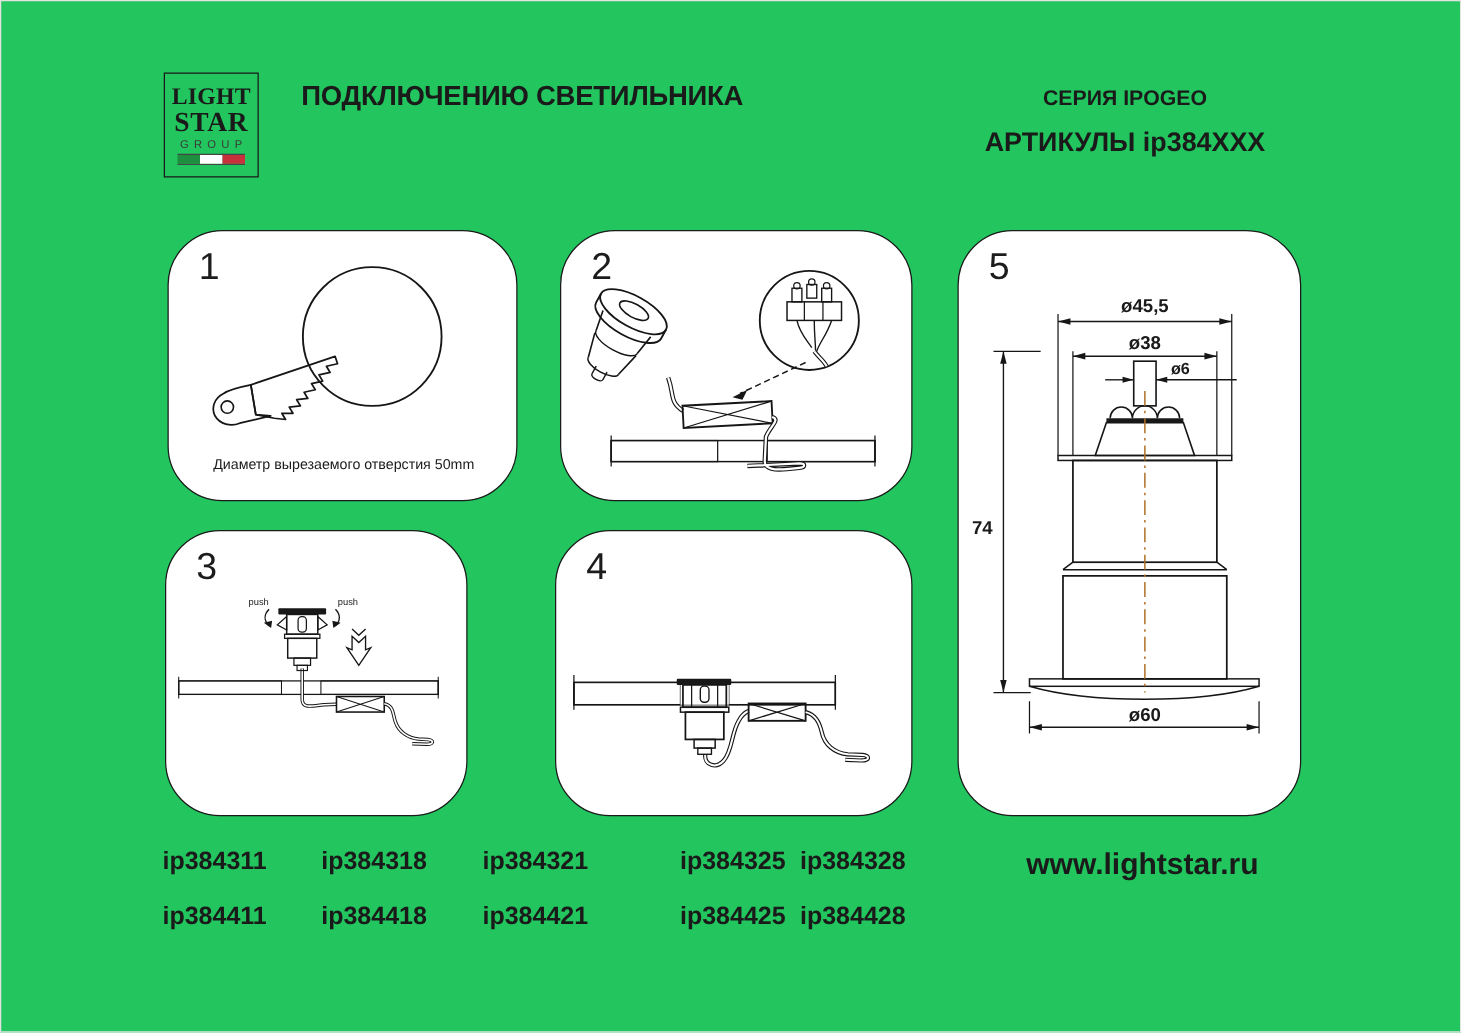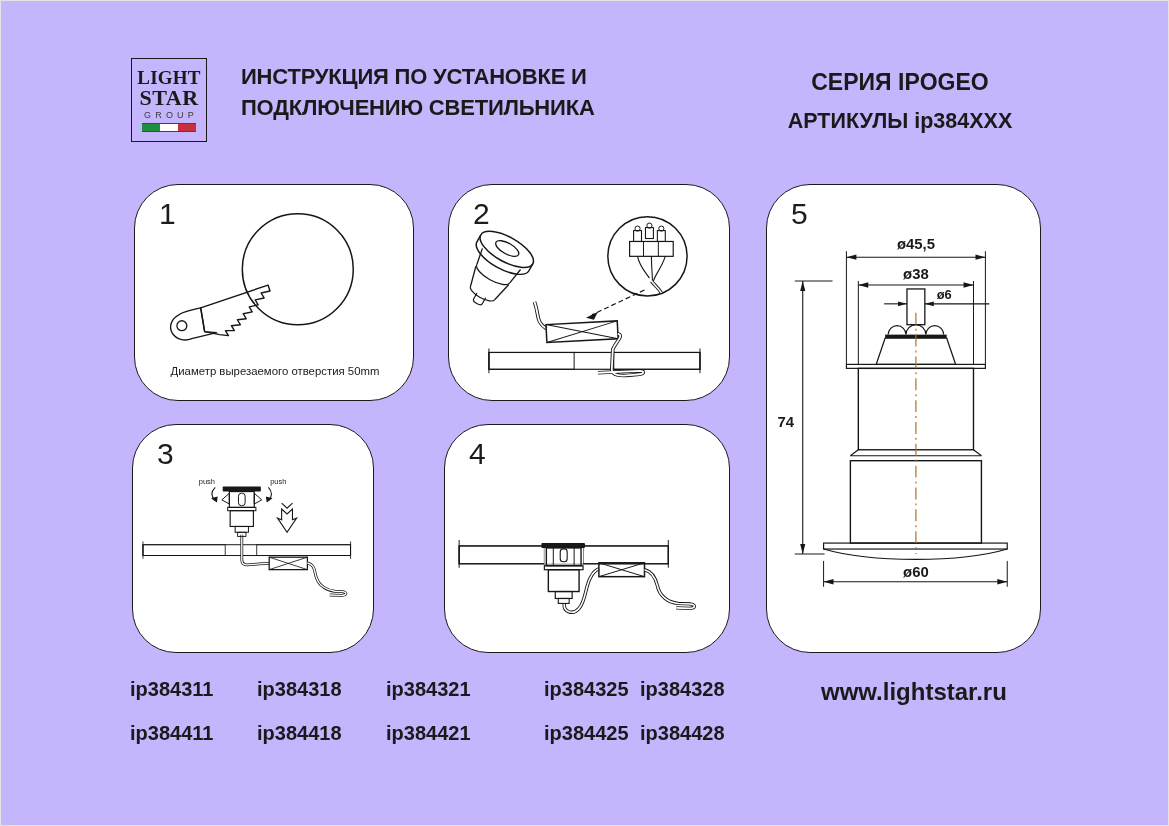--- a/index.html
+++ b/index.html
@@ -1,29 +1,29 @@
 <!DOCTYPE html>
 <html><head>
 <meta charset="utf-8">
 <style>
   html,body{margin:0;padding:0;background:#fff;}
-  #page{position:relative;width:1169px;height:826px;background:#c4b5fd;overflow:hidden;
+  #page{position:relative;width:1169px;height:826px;background:#22c55e;overflow:hidden;
         font-family:"Liberation Sans",sans-serif;color:#1a1a1a;border:1px solid #e3e3e3;box-sizing:border-box;}
   
   #logo{position:absolute;left:130px;top:57px;width:76px;height:84px;border:1.6px solid #181818;
         display:flex;flex-direction:column;align-items:center;justify-content:center;box-sizing:border-box;}
   #logo .l1{font-family:"Liberation Serif",serif;font-weight:bold;font-size:19px;line-height:19px;letter-spacing:.2px;}
   #logo .l2{font-family:"Liberation Serif",serif;font-weight:bold;font-size:22px;line-height:21px;letter-spacing:.5px;}
   #logo .l3{font-size:9px;letter-spacing:4.2px;margin:2px 0 0 4px;color:#3a3a3a;}
   #flag{width:54px;height:7px;margin-top:3px;border-top:1px solid #444;border-bottom:1px solid #444;
         display:flex;box-sizing:content-box;}
   #flag span{flex:1;height:100%;}
   .title{position:absolute;left:240px;top:60px;font-size:22px;font-weight:bold;line-height:31px;letter-spacing:-.2px;}
   .series-block{position:absolute;left:760px;top:68px;width:278px;text-align:center;}
-  .series{font-size:23px;font-weight:bold;}
+  .series{font-size:17px;font-weight:bold;}
   .articles{font-size:21.5px;font-weight:bold;margin-top:13px;}
   
   .panel{position:absolute;border:1.6px solid #1b1b1b;border-radius:44px;box-sizing:border-box;background:#fff;}
   #p1{left:133px;top:183px;width:280px;height:217px;}
   #p2{left:447px;top:183px;width:282px;height:217px;}
   #p3{left:131px;top:423px;width:242px;height:229px;}
   #p4{left:443px;top:423px;width:286px;height:229px;}
   #p5{left:765px;top:183px;width:275px;height:469px;}
   .num{position:absolute;left:24px;top:12px;font-size:30px;font-weight:400;color:#1c1c1c;}
   .panel svg{position:absolute;left:0;top:0;width:100%;height:100%;}
@@ -45,21 +45,20 @@
     <span class="l2">STAR</span>
     <span class="l3">GROUP</span>
     <span id="flag">
       <span style="background:#1e8f3e"></span>
       <span style="background:#ffffff"></span>
       <span style="background:#c8303c"></span>
     </span>
   </div>
 
   <div class="title">
-    <div>ИНСТРУКЦИЯ ПО УСТАНОВКЕ И</div>
     <div>ПОДКЛЮЧЕНИЮ СВЕТИЛЬНИКА</div>
   </div>
 
   <div class="series-block">
     <div class="series">СЕРИЯ IPOGEO</div>
     <div class="articles">АРТИКУЛЫ ip384XXX</div>
   </div>
 
   <div id="p1" class="panel">
     <svg viewBox="0 0 280 217">

